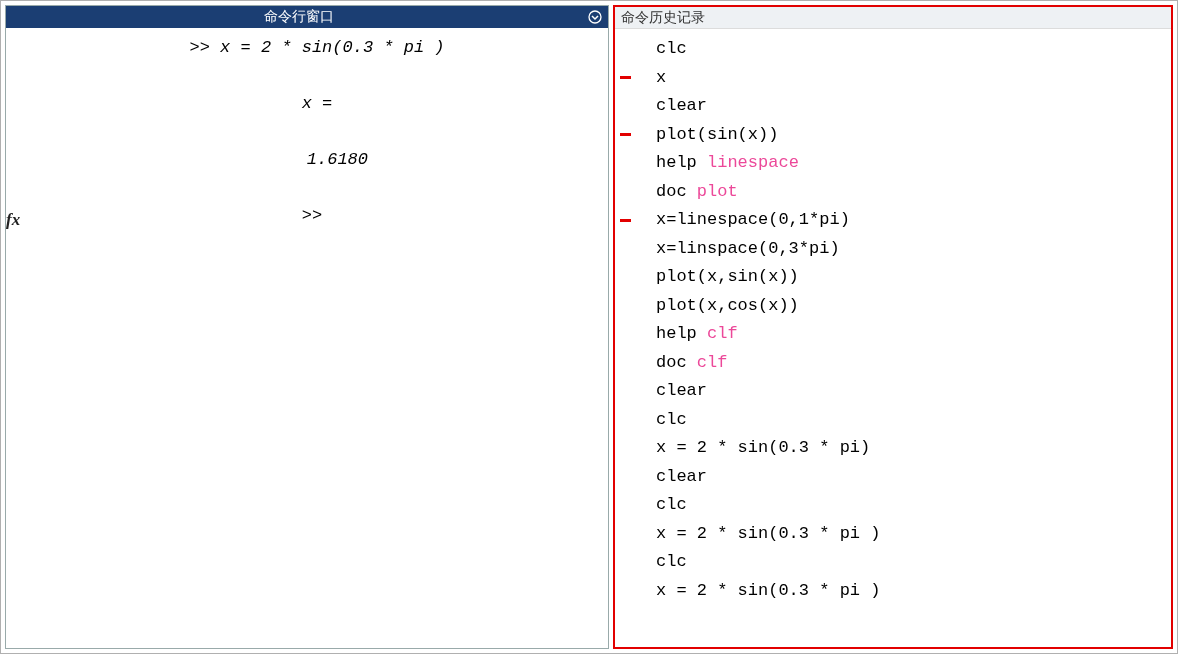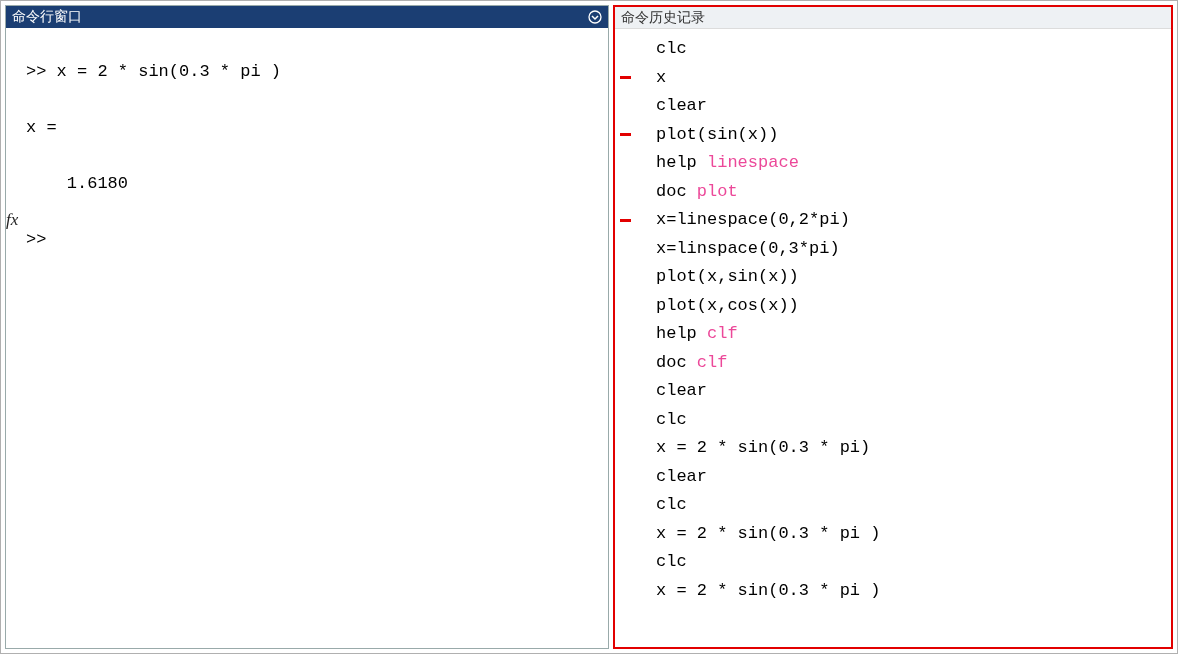--- a/index.html
+++ b/index.html
@@ -9,20 +9,21 @@
     font-family: "Microsoft YaHei", "SimSun", Arial, sans-serif;
     font-size: 14px;
     background: #fff;
     overflow: hidden;
   }
   .outer {
     width: 1178px; height: 654px;
     display: flex;
     flex-direction: column;
     border: 1px solid #b0b0b0;
+    text-align: center;
   }
   .content-row {
     display: flex;
     flex: 1;
     min-height: 0;
   }
   
   .cmd-panel {
     width: 604px;
     height: 644px;
@@ -60,29 +61,30 @@
   .cmd-gutter {
     width: 20px;
     position: relative;
   }
   .fx-icon {
     position: absolute;
     left: 0px;
     top: 178px;
     font-family: Georgia, "Times New Roman", serif;
     font-style: italic;
-    font-weight: normal;
+    font-weight: bold;
     font-size: 17px;
     color: #222;
     user-select: none;
   }
   .cmd-lines {
     flex: 1;
-    padding-top: 30px;
+    padding-top: 6px;
     white-space: pre;
+    font-style: italic;
   }
   
   .hist-panel {
     flex: 1;
     display: flex;
     flex-direction: column;
     margin: 4px 4px 4px 2px;
   }
   .hist-region {
     width: 100%;
@@ -186,21 +188,21 @@
               <div class="hist-text"><span>help </span><span class="kw-purple">linespace</span></div>
             </div>
             <div class="hist-row">
               <div class="hist-marker"></div>
               <div class="hist-text"><span>doc </span><span class="kw-purple">plot</span></div>
             </div>
             <div class="hist-row">
               <div class="hist-marker">
                 <div class="red-dash"></div>
               </div>
-              <div class="hist-text"><span>x=linespace(0,2*pi)</span></div>
+              <div class="hist-text"><span>x=linespace(0,1*pi)</span></div>
             </div>
             <div class="hist-row">
               <div class="hist-marker"></div>
               <div class="hist-text"><span>x=linspace(0,3*pi)</span></div>
             </div>
             <div class="hist-row">
               <div class="hist-marker"></div>
               <div class="hist-text"><span>plot(x,sin(x))</span></div>
             </div>
             <div class="hist-row">

